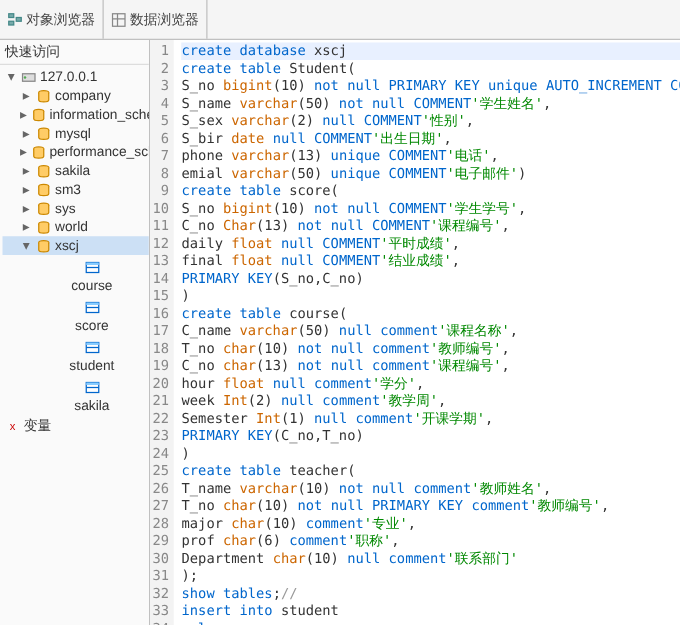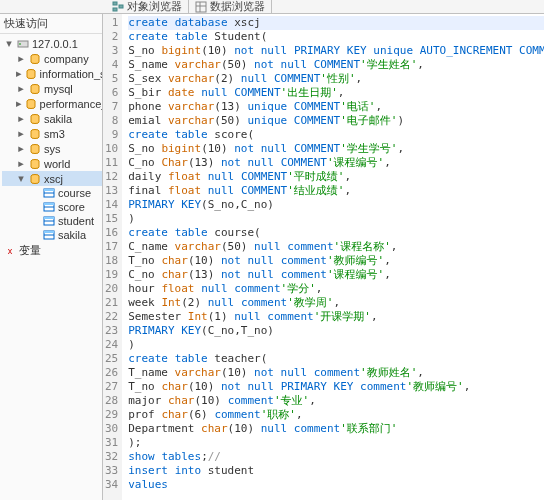--- a/index.html
+++ b/index.html
@@ -1,29 +1,29 @@
 <!DOCTYPE html>
 <html><head>
 <meta charset="utf-8">
 <style>
 * { margin: 0; padding: 0; box-sizing: border-box; }
 body { font-family: "Microsoft YaHei", Arial, sans-serif; font-size: 11px; background: #fff; overflow: hidden; width: 544px; height: 500px; }
 .root { display: flex; flex-direction: column; width: 544px; height: 500px; }
-.tabbar { display: flex; height: 14px; border-bottom: 1px solid #c0c0c0; background: #f5f5f5; padding-left: 106px; }
+.tabbar { display: flex; height: 32px; border-bottom: 1px solid #c0c0c0; background: #f5f5f5; }
 .tab { display: flex; align-items: center; padding: 0 6px; border-right: 1px solid #c0c0c0; font-size: 11px; color: #444; gap: 3px; cursor: pointer; }
 .tab.active { background: #fff; }
 .tab-icon { width: 12px; height: 12px; display: inline-flex; align-items: center; justify-content: center; }
 .main { display: flex; flex: 1; overflow: hidden; }
-.sidebar { width: 103px; border-right: 1px solid #c0c0c0; background: #fafafa; overflow-y: auto; }
+.sidebar { width: 120px; border-right: 1px solid #c0c0c0; background: #fafafa; overflow-y: auto; }
 .side-header { padding: 2px 4px; border-bottom: 1px solid #ddd; color: #333; font-size: 11px; }
 .tree { padding: 2px 0 2px 2px; }
 .tree-node { display: flex; align-items: center; padding: 1px 2px; gap: 3px; font-size: 11px; color: #333; white-space: nowrap; cursor: pointer; }
 .tree-node .twisty { width: 10px; display: inline-flex; justify-content: center; color: #666; }
 .tree-node.depth1 { padding-left: 14px; }
-.tree-node.depth2 { padding-left: 28px; }
+.tree-node.depth2 { padding-left: 28px; flex-direction: column; }
 .tree-node.sel { background: #cce0f5; }
 .node-icon { width: 12px; height: 12px; display: inline-flex; align-items: center; justify-content: center; }
 .section-node { display: flex; align-items: center; padding: 1px 2px; gap: 3px; font-size: 11px; color: #333; }
 .editor { flex: 1; display: flex; overflow: auto; font-family: Consolas, Monaco, monospace; font-size: 11px; line-height: 14px; background: #fff; }
 .gutter { background: #f3f3f3; color: #888; text-align: right; padding: 2px 4px 2px 2px; user-select: none; }
 .gutter div { height: 14px; }
 .code { padding: 2px 6px; white-space: pre; color: #333; }
 .code div { height: 14px; }
 .kw { color: #0066cc; }
 .type { color: #cc6600; }

